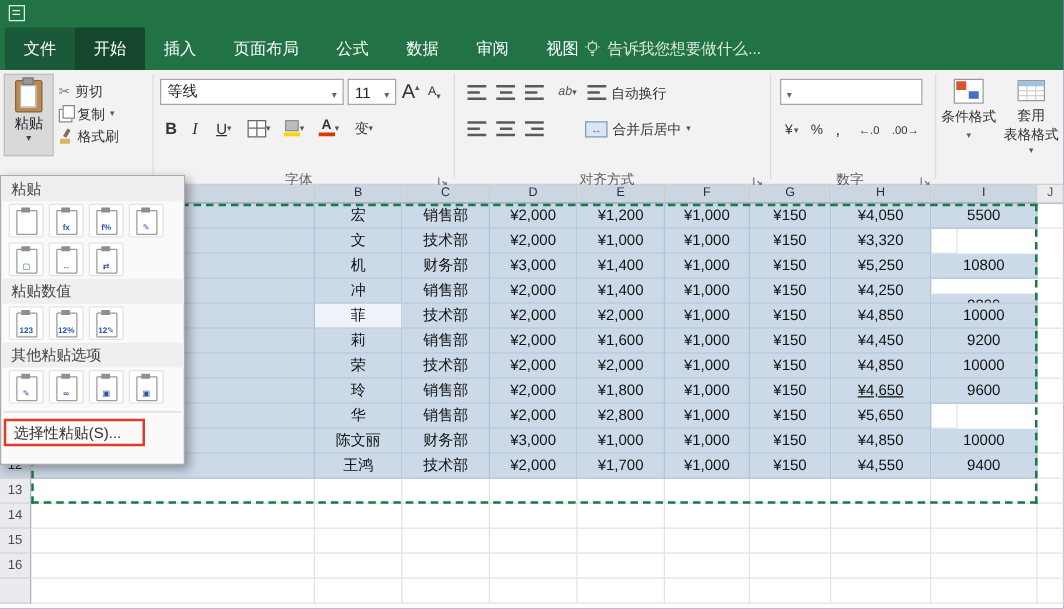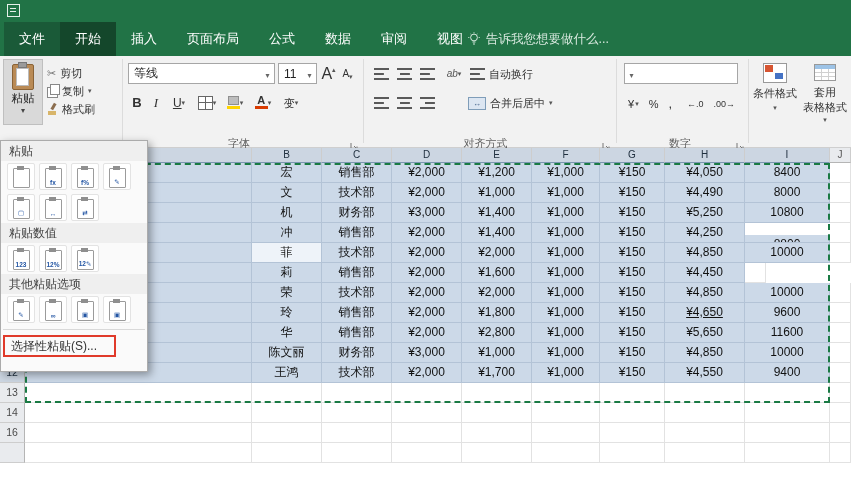--- a/index.html
+++ b/index.html
@@ -310,34 +310,33 @@
       <div class="srow">
         <div class="rhd rsel">2</div>
         <div class="cell csel" style="width: 227px;"></div>
         <div class="cell csel" style="width: 70px;">宏</div>
         <div class="cell csel" style="width: 70px;">销售部</div>
         <div class="cell csel" style="width: 70px;">¥2,000</div>
         <div class="cell csel" style="width: 70px;">¥1,200</div>
         <div class="cell csel" style="width: 68px;">¥1,000</div>
         <div class="cell csel" style="width: 65px;">¥150</div>
         <div class="cell csel" style="width: 80px;">¥4,050</div>
-        <div class="cell csel" style="width: 85px;">8400</div>
+        <div class="cell csel" style="width: 85px;">5500</div>
         <div class="cell" style="width: 21px;"></div>
       </div>
       <div class="srow">
         <div class="rhd rsel">3</div>
         <div class="cell csel" style="width: 227px;"></div>
         <div class="cell csel" style="width: 70px;">文</div>
         <div class="cell csel" style="width: 70px;">技术部</div>
         <div class="cell csel" style="width: 70px;">¥2,000</div>
         <div class="cell csel" style="width: 70px;">¥1,000</div>
         <div class="cell csel" style="width: 68px;">¥1,000</div>
         <div class="cell csel" style="width: 65px;">¥150</div>
-        <div class="cell csel" style="width: 80px;">¥4,490</div>
-        <div class="cell csel" style="width: 85px;">8000</div>
+        <div class="cell csel" style="width: 80px;">¥3,320</div>
         <div class="cell" style="width: 21px;"></div>
       </div>
       <div class="srow">
         <div class="rhd rsel">4</div>
         <div class="cell csel" style="width: 227px;"></div>
         <div class="cell csel" style="width: 70px;">机</div>
         <div class="cell csel" style="width: 70px;">财务部</div>
         <div class="cell csel" style="width: 70px;">¥3,000</div>
         <div class="cell csel" style="width: 70px;">¥1,400</div>
         <div class="cell csel" style="width: 68px;">¥1,000</div>
@@ -375,20 +374,21 @@
       <div class="srow">
         <div class="rhd rsel">7</div>
         <div class="cell csel" style="width: 227px;"></div>
         <div class="cell csel" style="width: 70px;">莉</div>
         <div class="cell csel" style="width: 70px;">销售部</div>
         <div class="cell csel" style="width: 70px;">¥2,000</div>
         <div class="cell csel" style="width: 70px;">¥1,600</div>
         <div class="cell csel" style="width: 68px;">¥1,000</div>
         <div class="cell csel" style="width: 65px;">¥150</div>
         <div class="cell csel" style="width: 80px;">¥4,450</div>
+        <div class="cell csel" style="width: 85px;">9200</div>
         <div class="cell" style="width: 21px;"></div>
       </div>
       <div class="srow">
         <div class="rhd rsel">8</div>
         <div class="cell csel" style="width: 227px;"></div>
         <div class="cell csel" style="width: 70px;">荣</div>
         <div class="cell csel" style="width: 70px;">技术部</div>
         <div class="cell csel" style="width: 70px;">¥2,000</div>
         <div class="cell csel" style="width: 70px;">¥2,000</div>
         <div class="cell csel" style="width: 68px;">¥1,000</div>
@@ -413,21 +413,20 @@
       <div class="srow">
         <div class="rhd rsel">10</div>
         <div class="cell csel" style="width: 227px;"></div>
         <div class="cell csel" style="width: 70px;">华</div>
         <div class="cell csel" style="width: 70px;">销售部</div>
         <div class="cell csel" style="width: 70px;">¥2,000</div>
         <div class="cell csel" style="width: 70px;">¥2,800</div>
         <div class="cell csel" style="width: 68px;">¥1,000</div>
         <div class="cell csel" style="width: 65px;">¥150</div>
         <div class="cell csel" style="width: 80px;">¥5,650</div>
-        <div class="cell csel" style="width: 85px;">11600</div>
         <div class="cell" style="width: 21px;"></div>
       </div>
       <div class="srow">
         <div class="rhd rsel">11</div>
         <div class="cell csel" style="width: 227px;"></div>
         <div class="cell csel" style="width: 70px;">陈文丽</div>
         <div class="cell csel" style="width: 70px;">财务部</div>
         <div class="cell csel" style="width: 70px;">¥3,000</div>
         <div class="cell csel" style="width: 70px;">¥1,000</div>
         <div class="cell csel" style="width: 68px;">¥1,000</div>
@@ -469,45 +468,58 @@
         <div class="cell" style="width: 70px;"></div>
         <div class="cell" style="width: 70px;"></div>
         <div class="cell" style="width: 70px;"></div>
         <div class="cell" style="width: 68px;"></div>
         <div class="cell" style="width: 65px;"></div>
         <div class="cell" style="width: 80px;"></div>
         <div class="cell" style="width: 85px;"></div>
         <div class="cell" style="width: 21px;"></div>
       </div>
       <div class="srow">
-        <div class="rhd">16</div>
+        <div class="rhd">15</div>
         <div class="cell" style="width: 227px;"></div>
         <div class="cell" style="width: 70px;"></div>
         <div class="cell" style="width: 70px;"></div>
         <div class="cell" style="width: 70px;"></div>
         <div class="cell" style="width: 70px;"></div>
         <div class="cell" style="width: 68px;"></div>
         <div class="cell" style="width: 65px;"></div>
         <div class="cell" style="width: 80px;"></div>
         <div class="cell" style="width: 85px;"></div>
         <div class="cell" style="width: 21px;"></div>
       </div>
       <div class="srow">
-        <div class="rhd"></div>
+        <div class="rhd">16</div>
         <div class="cell" style="width: 227px;"></div>
         <div class="cell" style="width: 70px;"></div>
         <div class="cell" style="width: 70px;"></div>
         <div class="cell" style="width: 70px;"></div>
         <div class="cell" style="width: 70px;"></div>
         <div class="cell" style="width: 68px;"></div>
         <div class="cell" style="width: 65px;"></div>
         <div class="cell" style="width: 80px;"></div>
         <div class="cell" style="width: 85px;"></div>
         <div class="cell" style="width: 21px;"></div>
       </div>
+      <div class="srow">
+        <div class="rhd"></div>
+        <div class="cell" style="width: 227px;"></div>
+        <div class="cell" style="width: 70px;"></div>
+        <div class="cell" style="width: 70px;"></div>
+        <div class="cell" style="width: 70px;"></div>
+        <div class="cell" style="width: 70px;"></div>
+        <div class="cell" style="width: 68px;"></div>
+        <div class="cell" style="width: 65px;"></div>
+        <div class="cell" style="width: 80px;"></div>
+        <div class="cell" style="width: 85px;"></div>
+        <div class="cell" style="width: 21px;"></div>
+      </div>
     </div>
 
   <div id="pmenu">
     <div class="mlabel">粘贴</div>
     <div class="mrow" id="pm-r1">
         <div class="clipbtn">
           <div class="clipico">
             <span class="cbadge"></span>
           </div>
         </div>

